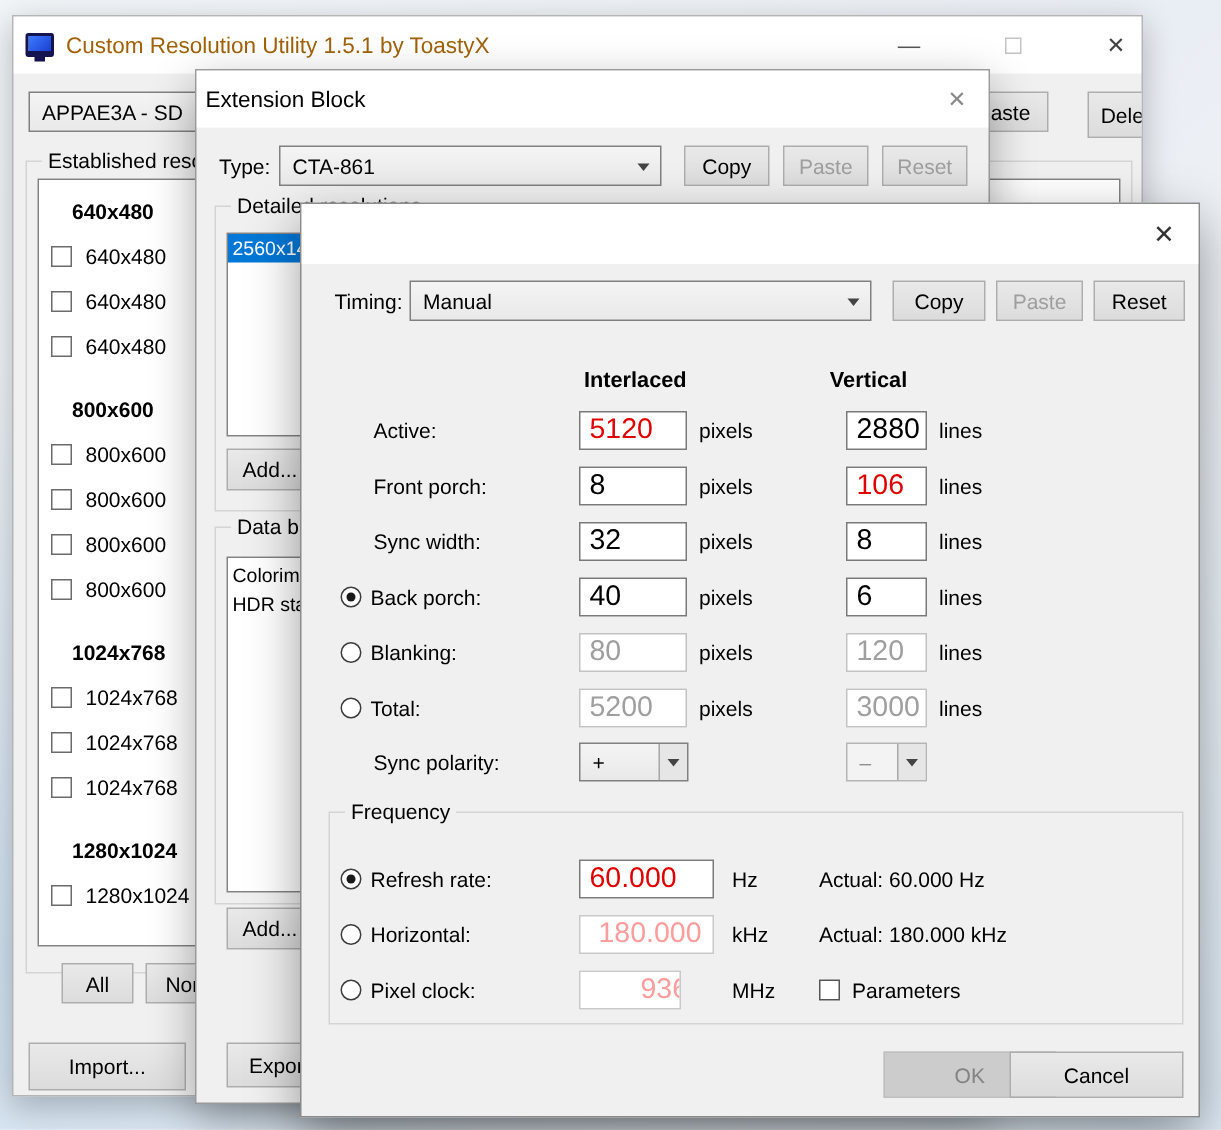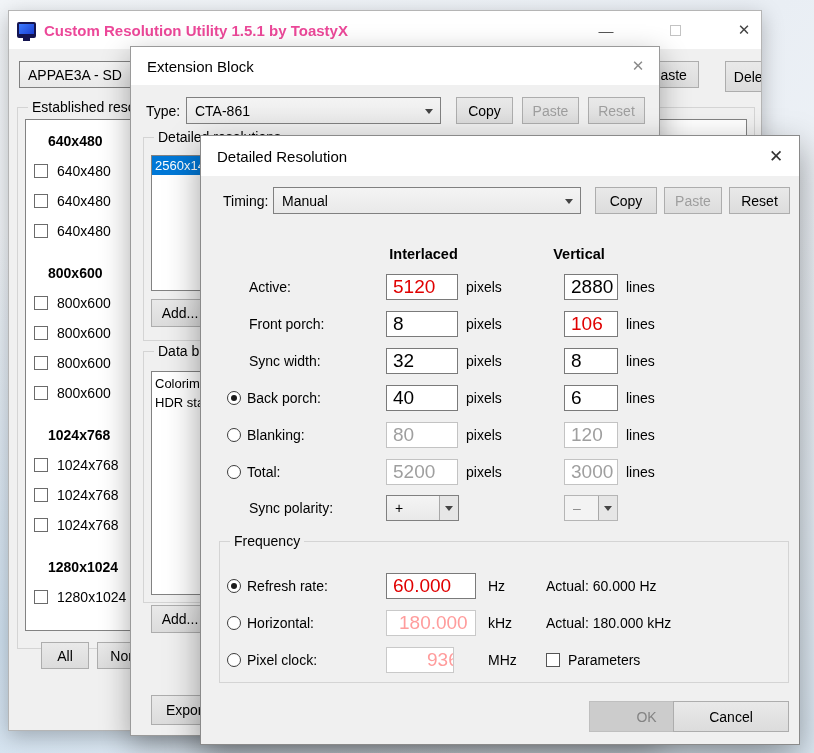--- a/index.html
+++ b/index.html
@@ -12,22 +12,22 @@
       radial-gradient(ellipse at 95% 100%, #dce9f4 0%, rgba(220,233,244,0) 55%),
       linear-gradient(135deg, #f2f5f8 0%, #e9eef4 50%, #f7f9fb 100%);
   }
   .window { position:absolute; background:#f0f0f0; overflow:hidden; }
   .win-main   { left:8px;   top:10px;  width:754px; height:721px; border:1px solid #b5b5b5; box-shadow:0 6px 20px rgba(0,0,0,.25); z-index:1; }
   .win-eb     { left:130px; top:46px;  width:530px; height:690px; border:1px solid #9a9a9a; box-shadow:0 10px 28px rgba(0,0,0,.33); z-index:2; }
   .win-dr     { left:200px; top:135px; width:600px; height:610px; border:1px solid #8a8a8a; box-shadow:0 12px 32px rgba(0,0,0,.38); z-index:3; }
 
   .titlebar { position:absolute; left:0; top:0; right:0; background:#fff; display:flex; align-items:center; }
   .tb38 { height:38px; } .tb40 { height:40px; }
-  .title { font-size:15px; padding-left:16px; white-space:nowrap; }
-  .title.inactive { color:#ec4899; padding-left:8px;font-weight:bold; }
+  .title { font-size:15px; padding-left:6px; white-space:nowrap; }
+  .title.inactive { color:#a16207; padding-left:8px; }
   .cap { position:absolute; top:0; height:100%; width:34px; display:flex; align-items:center; justify-content:center; font-size:15px; }
   .maxbox { width:11px; height:11px; border:1px solid #c3c3c3; display:inline-block; }
 
   .app-icon { width:19px; height:16px; margin-left:8px; border:2px solid #141450; border-bottom-width:4px; border-radius:2px;
     background:linear-gradient(135deg,#3d7bff 0%, #1b3fd0 100%); position:relative; flex:0 0 auto; }
   .app-icon::after { content:""; position:absolute; left:4px; bottom:-7px; width:7px; height:3px; background:#141450; }
 
   .btn { position:absolute; background:linear-gradient(#e9e9e9,#dcdcdc); border:1px solid #adadad; display:flex; align-items:center; justify-content:center; font-size:14px; white-space:nowrap; overflow:hidden; }
   .btn.disabled { color:#9e9e9e; }
   .btn.dim { background:#cccccc; border-color:#bfbfbf; color:#838383; }
@@ -144,20 +144,21 @@
         <span>1280x1024</span>
       </div>
     <div class="lrow">
         <span class="cb"></span>
         <span>1280x1024</span>
       </div>
   </div>
 
   <div class="btn" style="left:32px;top:631px;width:48px;height:27px;">All</div>
   <div class="btn" style="left:88px;top:631px;width:60px;height:27px;">None</div>
+  <div class="btn" style="left:10px;top:684px;width:105px;height:32px;">Import...</div>
 </div>
 
 <div class="window win-eb">
   <div class="titlebar tb38">
     <span class="title">Extension Block</span>
     <span class="cap" style="left:490px;color:#8a8a8a;">✕</span>
   </div>
 
   <span class="flexlab" style="left:15px;top:50px;">Type:</span>
   <div class="combo" style="left:55px;top:50px;width:255px;height:27px;">
@@ -189,21 +190,20 @@
         <span>HDR static metadata</span>
       </div>
   </div>
   <div class="btn" style="left:20px;top:558px;width:58px;height:28px;">Add...</div>
 
   <div class="btn" style="left:20px;top:648px;width:82px;height:30px;">Export...</div>
 </div>
 
 <div class="window win-dr">
   <div class="titlebar tb40">
-    <span class="title">Detailed Resolution</span>
     <span class="cap" style="left:558px;color:#333;font-size:17px;">✕</span>
   </div>
 
   <span class="flexlab" style="left:22px;top:51px;">Timing:</span>
   <div class="combo" style="left:72px;top:51px;width:308px;height:27px;">
     <span>Manual</span>
     <span class="chev"></span>
   </div>
   <div class="btn" style="left:394px;top:51px;width:62px;height:27px;">Copy</div>
   <div class="btn disabled" style="left:463px;top:51px;width:58px;height:27px;">Paste</div>

